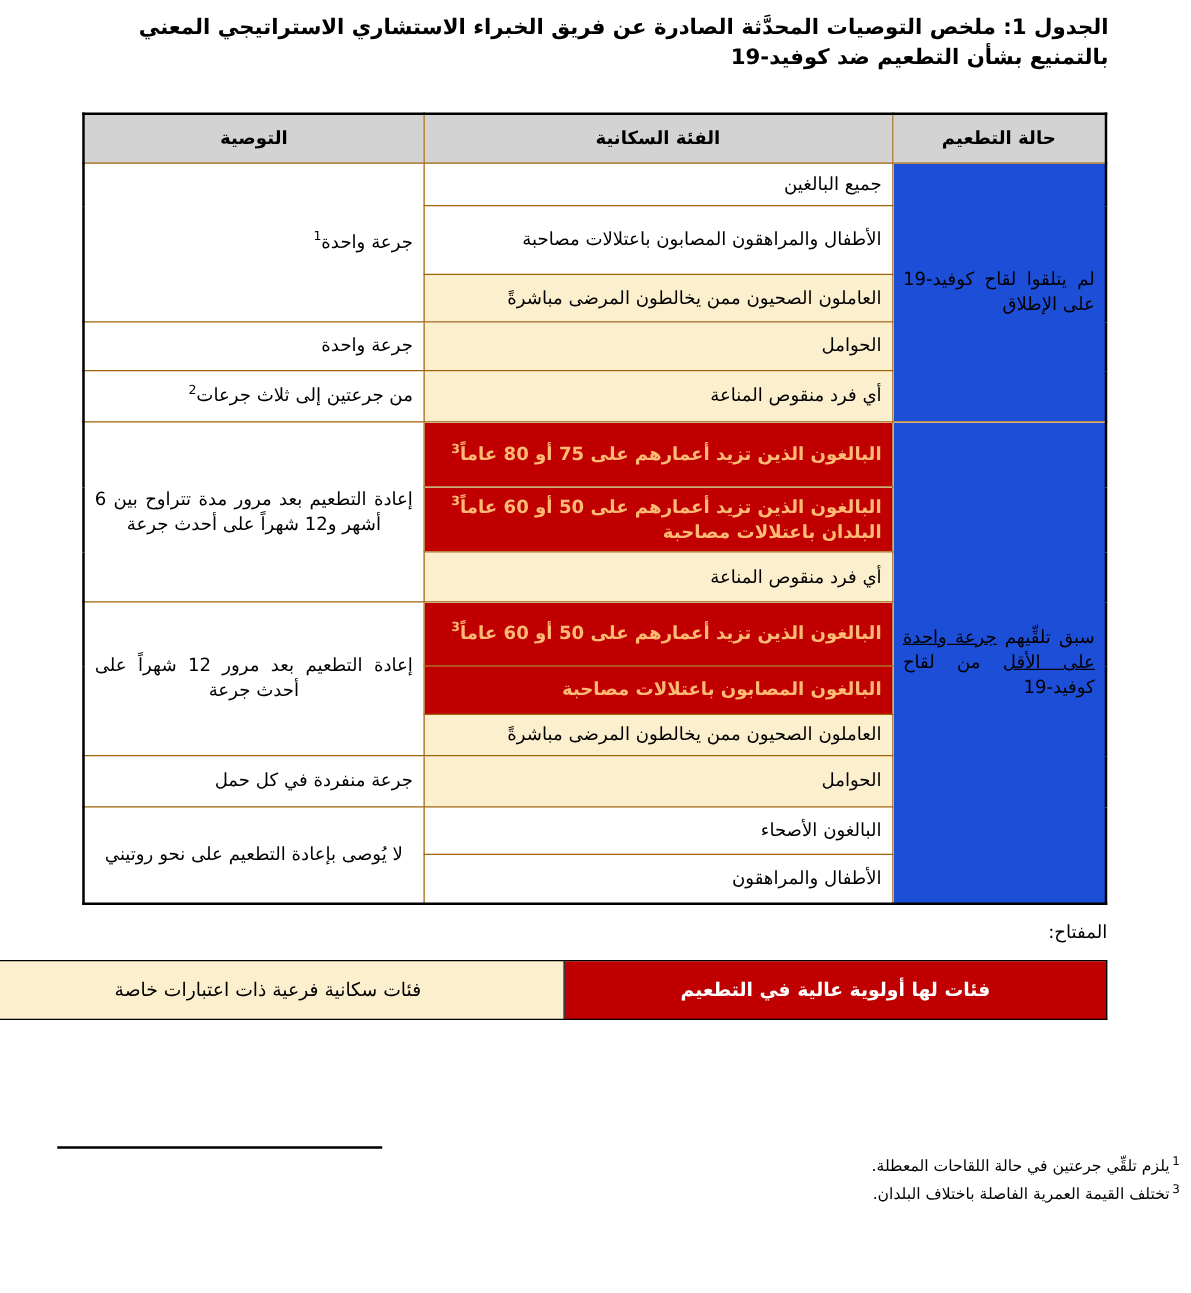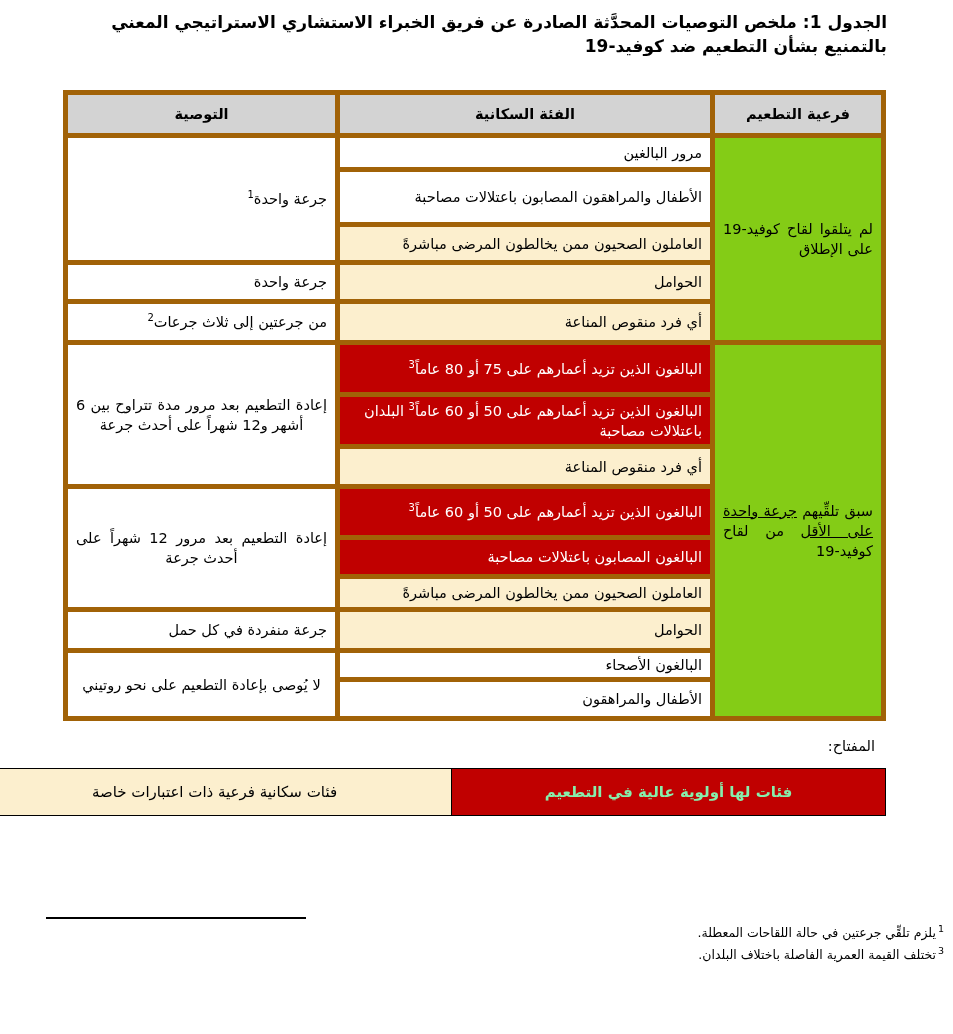--- a/index.html
+++ b/index.html
@@ -15,49 +15,49 @@
   .title{
     position:absolute;top:10px;right:66px;width:820px;margin:0;
     font-size:17px;font-weight:bold;line-height:24px;text-align:right;
   }
   
   .main-table{
     position:absolute;top:90px;right:67px;width:818px;
     border-collapse:collapse;table-layout:fixed;border:2px solid #000;
   }
   .main-table td{
-    border:5px solid #a16207;vertical-align:middle;
+    border:1px solid #a16207;vertical-align:middle;
     font-size:14.5px;line-height:1.38;padding:2px 8px;
     overflow:hidden;
   }
   .main-table thead td{
     background:var(--header_gray);font-weight:bold;text-align:center;height:34px;
   }
   .col-status{width:171px;}
   .col-pop{width:375px;}
   .col-rec{width:272px;}
   .pop{text-align:right;background:#fff;}
   .pop.yellow{background:var(--special_yellow);}
-  .pop.red{background:var(--priority_red);color:#ffffff;font-weight:normal;}
-  .status-cell{text-align:justify;background:#84cc16;padding:2px 7px;}
+  .pop.red{background:var(--priority_red);color:#fdba74;font-weight:bold;}
+  .status-cell{text-align:justify;background:#1d4ed8;padding:2px 7px;}
   .rec{background:#fff;}
   .rec.multi{text-align:justify;text-align-last:center;}
   sup{font-size:10px;line-height:0;}
   .u{text-decoration:underline;}
   
-  .key-label{position:absolute;top:738px;right:78px;font-size:14.5px;text-align:right;}
+  .key-label{position:absolute;top:738px;right:67px;font-size:14.5px;text-align:right;}
   .key-table{
     position:absolute;top:768px;right:67px;width:818px;
     border-collapse:collapse;table-layout:fixed;
   }
   .key-table td{
     border:1px solid #000;height:42px;vertical-align:middle;
     font-size:15px;text-align:center;padding:2px 22px;
   }
-  .key-high{width:389px;background:var(--priority_red);color:#86efac;font-weight:bold;}
+  .key-high{width:389px;background:var(--priority_red);color:#ffffff;font-weight:bold;}
   .key-special{width:429px;background:var(--special_yellow);}
   
   .footnote-sep{position:absolute;top:917px;left:46px;width:260px;height:2px;background:#000;}
   .footnotes{
     position:absolute;top:922px;right:9px;width:500px;
     font-size:12.5px;line-height:22px;text-align:right;
   }
   .footnotes sup{font-size:9.5px;margin-left:2px;}
 </style>
 </head>
@@ -68,29 +68,29 @@
   <h1 class="title">الجدول 1: ملخص التوصيات المحدَّثة الصادرة عن فريق الخبراء الاستشاري الاستراتيجي المعني بالتمنيع بشأن التطعيم ضد كوفيد-19</h1>
 
   <table class="main-table">
     <colgroup>
       <col class="col-status">
         <col class="col-pop">
         <col class="col-rec">
     </colgroup>
     <thead>
       <tr>
-        <td>فرعية التطعيم</td>
+        <td>حالة التطعيم</td>
         <td>الفئة السكانية</td>
         <td>التوصية</td>
       </tr>
     </thead>
     <tbody>
       <tr style="height:34px">
         <td class="status-cell" rowspan="5">لم يتلقوا لقاح كوفيد-19 على الإطلاق</td>
-        <td class="pop">مرور البالغين</td>
+        <td class="pop">جميع البالغين</td>
         <td class="rec" rowspan="3"><span>جرعة واحدة</span><sup>1</sup></td>
       </tr>
       <tr style="height:55px">
         <td class="pop">الأطفال والمراهقون المصابون باعتلالات مصاحبة</td>
       </tr>
       <tr style="height:38px">
         <td class="pop yellow">العاملون الصحيون ممن يخالطون المرضى مباشرةً</td>
       </tr>
       <tr style="height:39px">
         <td class="pop yellow">الحوامل</td>
@@ -119,21 +119,21 @@
       <tr style="height:39px">
         <td class="pop red">البالغون المصابون باعتلالات مصاحبة</td>
       </tr>
       <tr style="height:33px">
         <td class="pop yellow">العاملون الصحيون ممن يخالطون المرضى مباشرةً</td>
       </tr>
       <tr style="height:41px">
         <td class="pop yellow">الحوامل</td>
         <td class="rec">جرعة منفردة في كل حمل</td>
       </tr>
-      <tr style="height:28px">
+      <tr style="height:38px">
         <td class="pop">البالغون الأصحاء</td>
         <td class="rec multi" rowspan="2">لا يُوصى بإعادة التطعيم على نحو روتيني</td>
       </tr>
       <tr style="height:39px">
         <td class="pop">الأطفال والمراهقون</td>
       </tr>
     </tbody>
   </table>
 
   <div class="key-label">المفتاح:</div>

